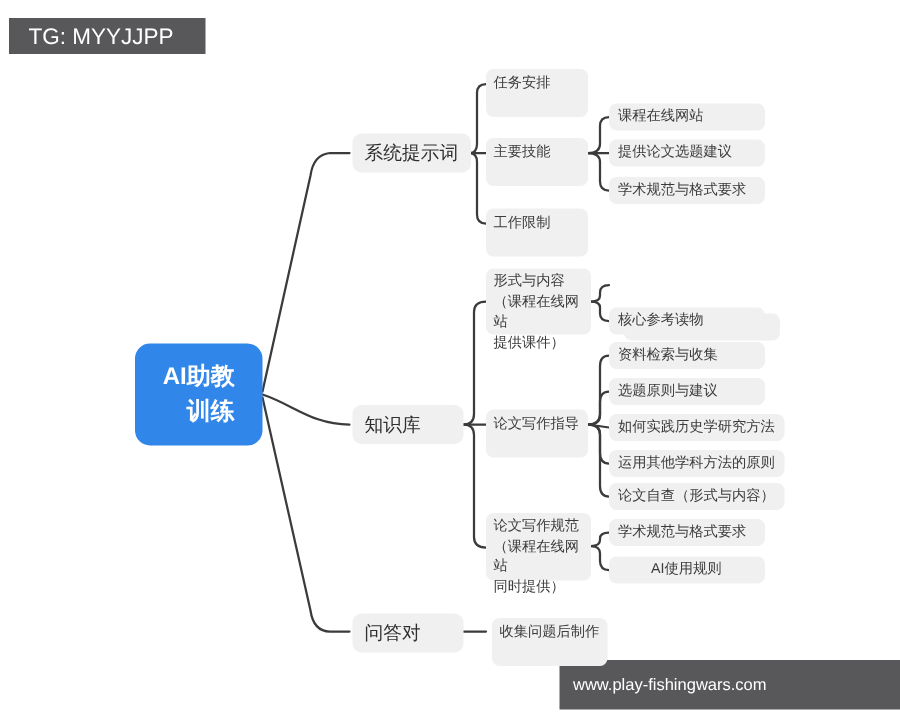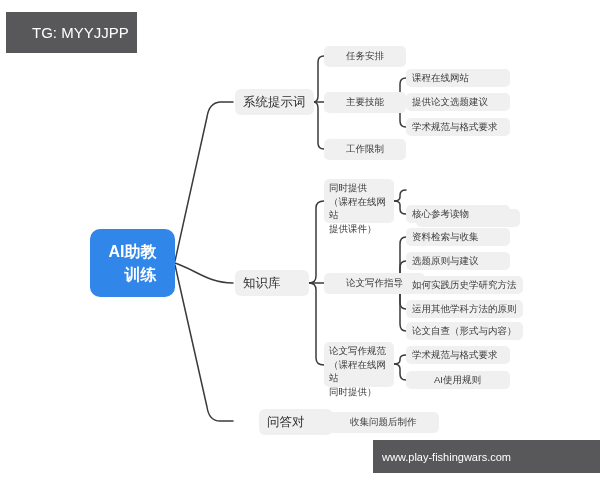--- a/index.html
+++ b/index.html
@@ -22,36 +22,36 @@
     font-weight:bold;font-size:16px;line-height:23px;
     display:flex;align-items:center;justify-content:center;
     text-align:right;white-space:pre-line;
   }
   .node.main{
     font-weight:normal;font-size:12.5px;line-height:26px;height:26px;
     padding:0 8px;min-width:74px;border-radius:6px;
     white-space:nowrap;color:#2f2f2f;
   }
   .node.child{
-    font-size:9.5px;line-height:19px;height:21px;
-    padding:0 22px;min-width:68px;white-space:nowrap;
+    font-size:9.5px;line-height:19px;height:32px;
+    padding:0 5px;min-width:68px;white-space:nowrap;
   }
   .node.child.multi{
     height:44px;line-height:13.5px;padding:2px 5px;
     white-space:pre-line;width:70px;min-width:0;
   }
   .node.leaf{
     font-size:9.5px;line-height:18px;height:18px;
     padding:0 6px;min-width:104px;white-space:nowrap;
   }
   .badge{
     position:absolute;background:#58585a;color:#ffffff;
     display:flex;align-items:center;white-space:nowrap;
   }
-  .badge.tg{left:6px;top:12px;width:131px;height:41px;font-size:15px;padding-left:26px;box-sizing:border-box;}
+  .badge.tg{left:6px;top:12px;width:131px;height:24px;font-size:15px;padding-left:13px;box-sizing:border-box;}
   .badge.site{right:0;top:440px;width:227px;height:33px;font-size:11px;padding-left:9px;box-sizing:border-box;}
 </style>
 </head>
 <body>
 
 <div class="canvas">
 
   <svg class="links" width="600" height="480" viewBox="0 0 600 480" aria-hidden="true">
 
     <path d="M 175,261 L 207,117 Q 209,103 220,102 L 233,102"></path>
@@ -86,30 +86,30 @@
   </svg>
 
   <div class="badge tg">TG: MYYJJPP</div>
   <div class="badge site">www.play-fishingwars.com</div>
 
   <div class="node root">AI助教
 训练</div>
 
   <div class="node main" style="left:235px;top:89px;">系统提示词</div>
   <div class="node main" style="left:235px;top:270px;">知识库</div>
-  <div class="node main" style="left:235px;top:409px;margin-left:24px;">问答对</div>
+  <div class="node main" style="left:235px;top:409px;">问答对</div>
 
   <div class="node child" style="left:324px;top:46px;">任务安排</div>
   <div class="node child" style="left:324px;top:92px;">主要技能</div>
   <div class="node child" style="left:324px;top:139px;">工作限制</div>
   <div class="node leaf" style="left:406px;top:69px;">课程在线网站</div>
   <div class="node leaf" style="left:406px;top:93px;">提供论文选题建议</div>
   <div class="node leaf" style="left:406px;top:118px;">学术规范与格式要求</div>
 
-  <div class="node child multi" style="left:324px;top:179px;">同时提供
+  <div class="node child multi" style="left:324px;top:179px;">形式与内容
 （课程在线网站
 提供课件）</div>
   <div class="node child" style="left:324px;top:273px;">论文写作指导</div>
   <div class="node child multi" style="left:324px;top:342px;height:45px;">论文写作规范
 （课程在线网站
 同时提供）</div>
 
   <div class="node leaf" style="left:416px;top:181px;margin-top:28px;">课程知识点整理</div>
   <div class="node leaf" style="left:406px;top:205px;">核心参考读物</div>
 

